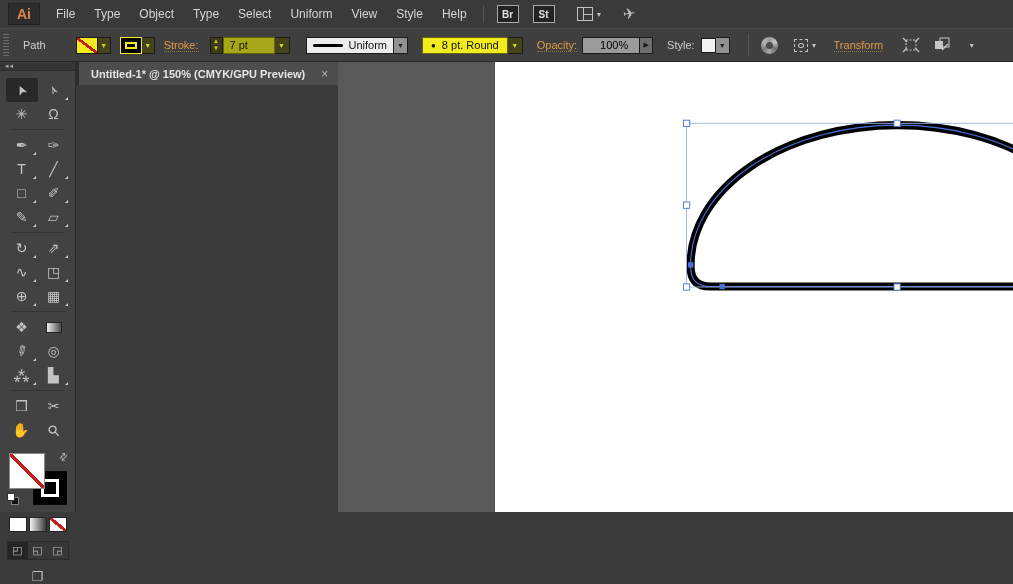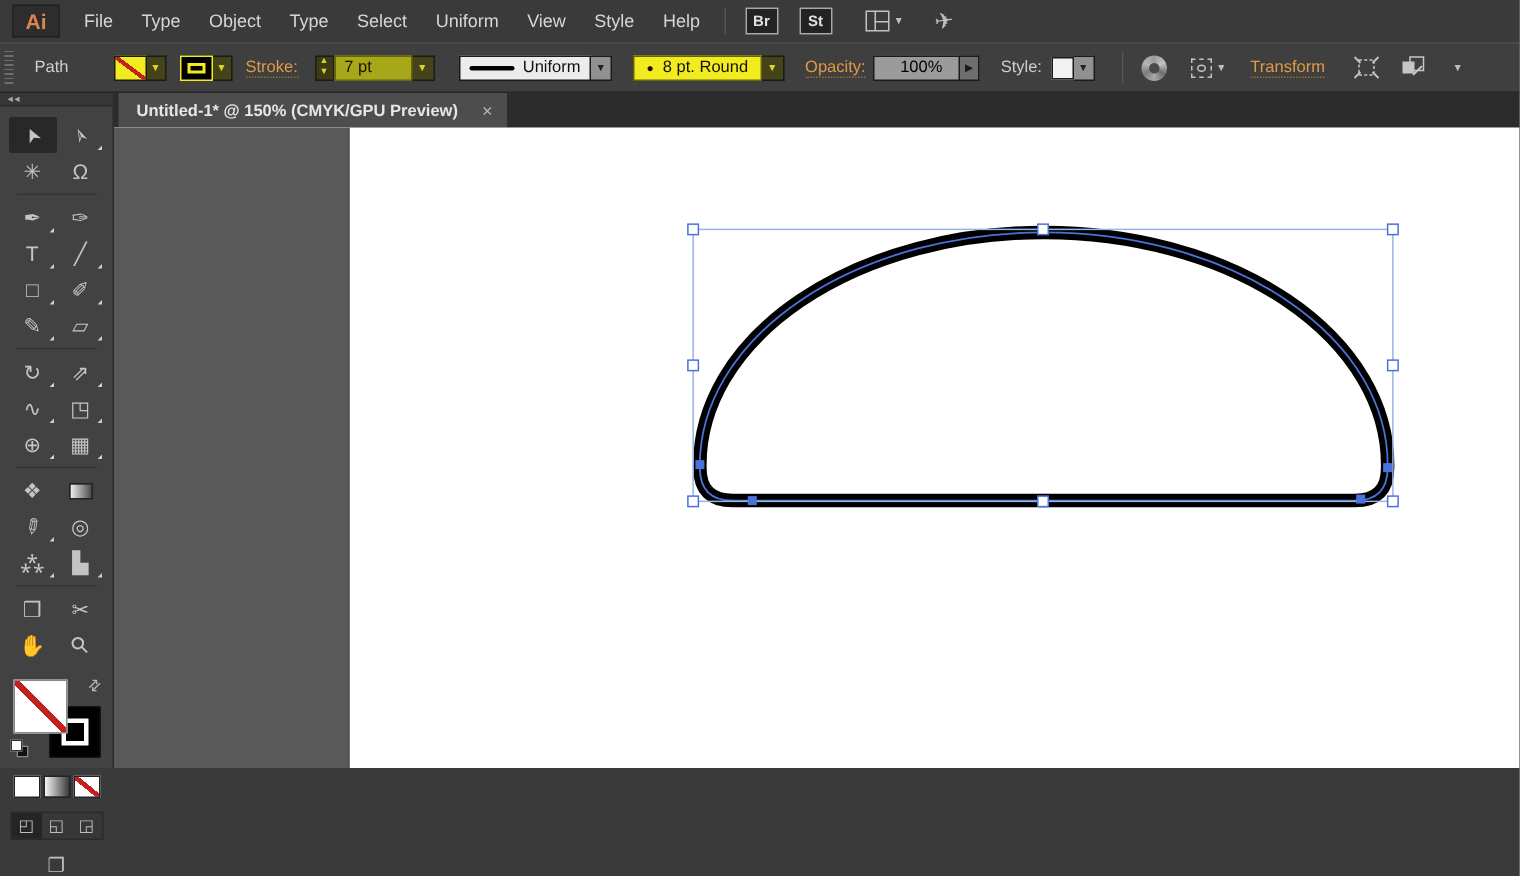--- a/index.html
+++ b/index.html
@@ -119,21 +119,21 @@
   .cgn-grad { background:linear-gradient(90deg,#f5f5f5,#3a3a3a); }
   .cgn-none { background:linear-gradient(to top right, transparent 42%, #c42020 42%, #c42020 58%, transparent 58%), #fff; }
 
   .draw-modes { display:flex; margin-top:9px; background:#373737; border:1px solid #2a2a2a; }
   .dmode { width:20px; height:17px; display:flex; align-items:center; justify-content:center;
            color:#bdbdbd; font-size:11px; }
   .dmode.active { background:#252525; }
   .screen-mode { margin-top:9px; color:#c0c0c0; font-size:13px; }
 
   
-  .main { flex:1; display:flex; flex-direction:column; min-width:0; }
+  .main { flex:1; display:flex; flex-direction:row; min-width:0; }
   .tabbar { height:23px; background:#2c2c2c; display:flex; align-items:flex-end; flex:0 0 auto; }
   .tab { height:23px; background:#4d4d4d; display:flex; align-items:center; gap:16px;
          padding:0 10px 0 12px; margin-left:3px; }
   .tab-title { color:#e6e6e6; font-size:11px; font-weight:bold; white-space:nowrap; }
   .tab-close { color:#b5b5b5; font-size:12px; cursor:pointer; line-height:1; }
 
   .canvas { flex:1; position:relative; background:#fff; overflow:hidden; }
   .pasteboard { position:absolute; left:0; top:0; bottom:0; width:157px; background:#595959;
                 border-right:1px solid #4d4d4d; }
   .art-svg { position:absolute; inset:0; width:100%; height:100%; }

